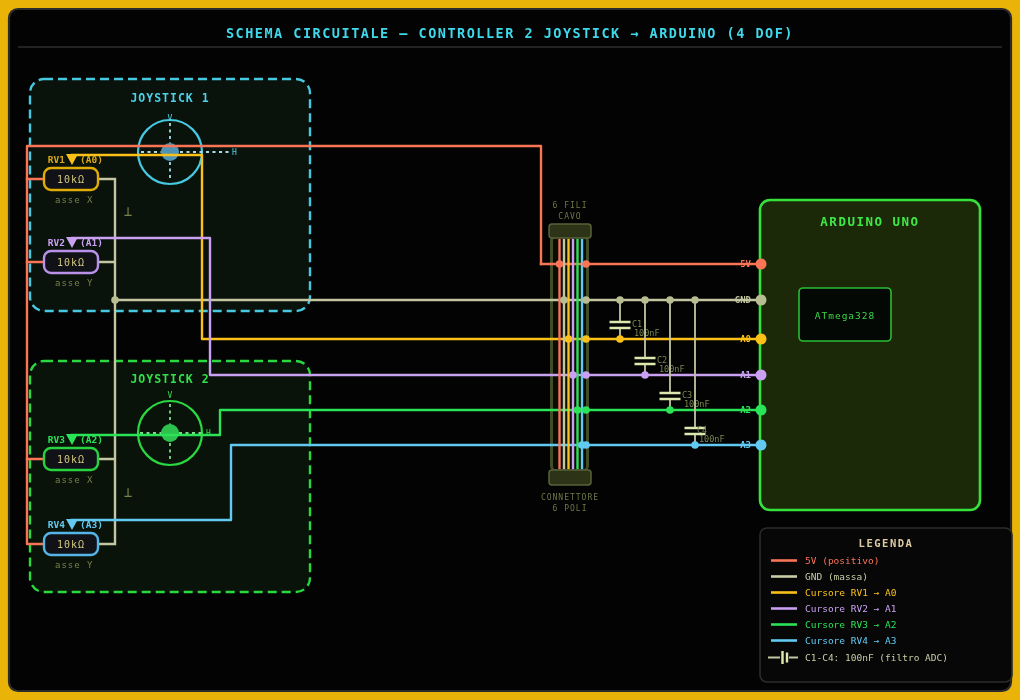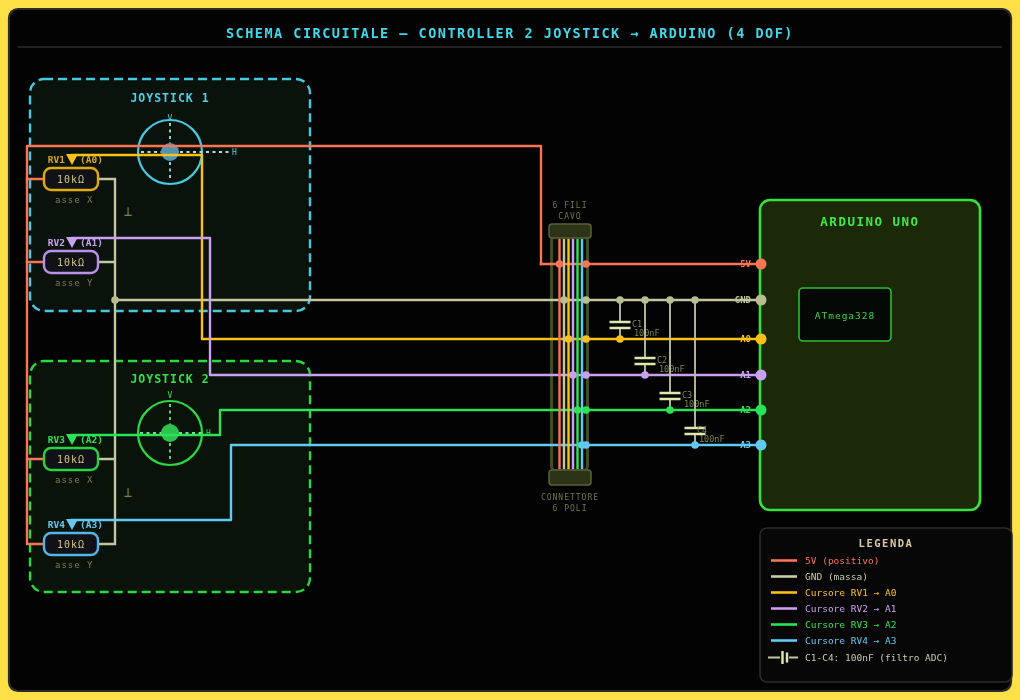--- a/index.html
+++ b/index.html
@@ -1,16 +1,16 @@
 <!DOCTYPE html>
 <html><head>
 <meta charset="utf-8">
 <style>
   html,body{margin:0;padding:0;background:#000;}
-  .stage{width:1020px;height:700px;background:#fde047;position:relative;overflow:hidden;}
+  .stage{width:1020px;height:700px;background:#eab308;position:relative;overflow:hidden;}
   svg{display:block;}
   text{font-family:"DejaVu Sans Mono","Liberation Mono",monospace;}
   .t-title{fill:#3fd9ec;font-weight:bold;font-size:13.5px;letter-spacing:1.5px;}
   .t-j1{fill:#4ad2e8;font-weight:bold;font-size:11.5px;letter-spacing:1px;}
   .t-j2{fill:#31e04a;font-weight:bold;font-size:11.5px;letter-spacing:1px;}
   .t-vh1{fill:#4ad2e8;font-size:8px;}
   .t-vh2{fill:#31e04a;font-size:8px;}
   .t-ard{fill:#3fe847;font-weight:bold;font-size:12.5px;letter-spacing:1.5px;}
   .t-chip{fill:#38d846;font-size:9.5px;letter-spacing:1px;}
   .t-olive{fill:#76814c;font-size:9px;letter-spacing:1px;}

